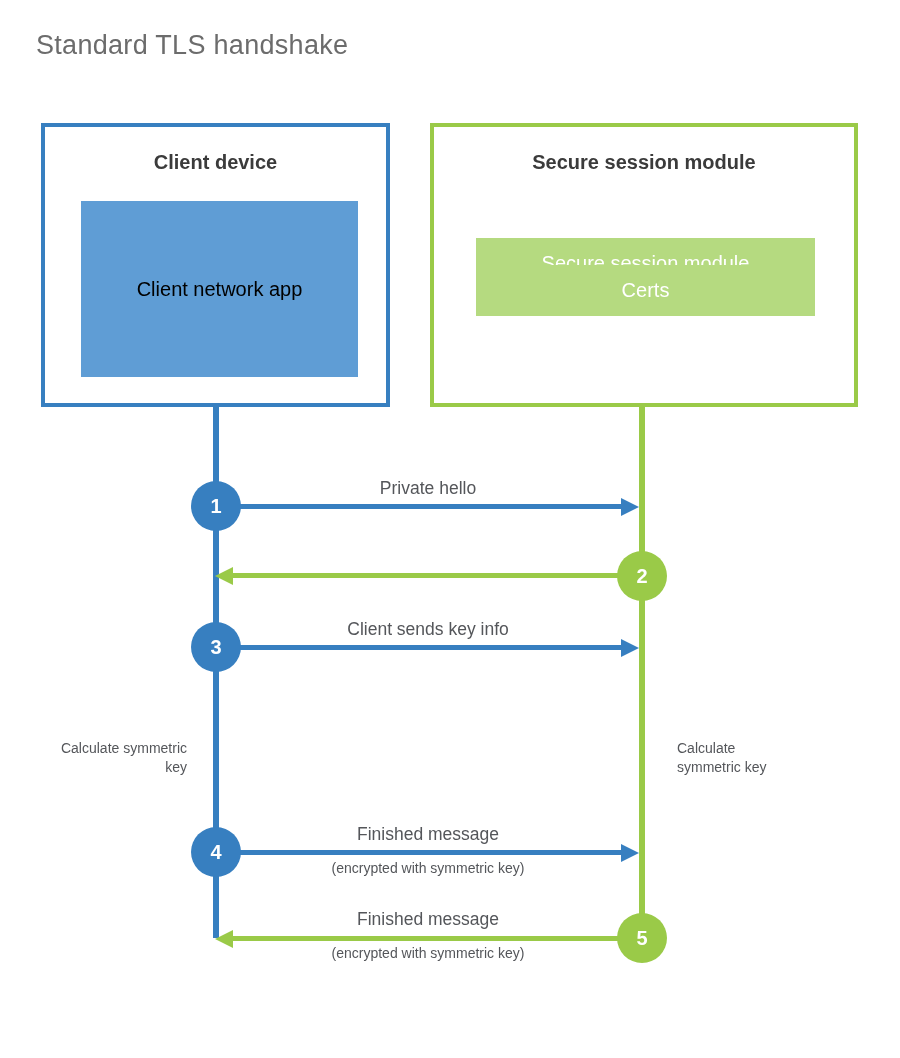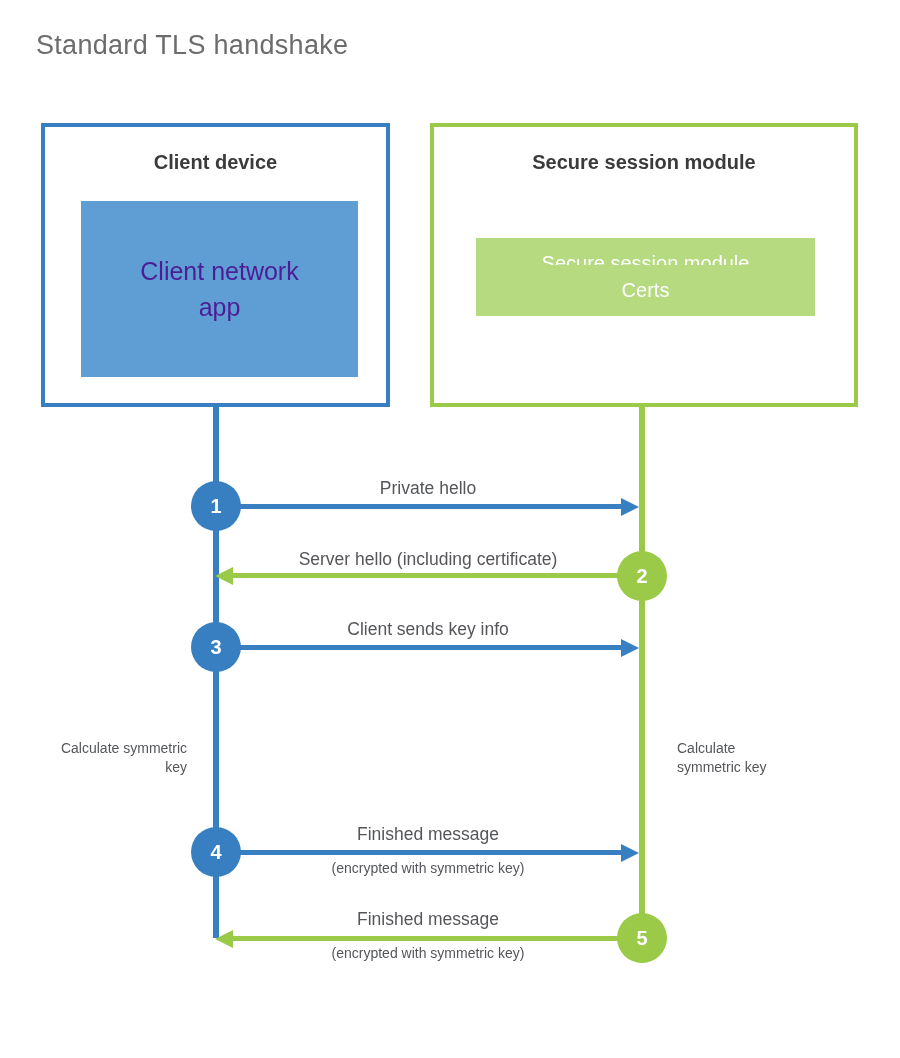--- a/index.html
+++ b/index.html
@@ -20,21 +20,21 @@
   .client-box{left:41px;width:349px;border:4px solid var(--blue);padding-left:48px;}
   .server-box{left:430px;width:428px;border:4px solid var(--green);}
   .box-title{
     position:absolute;left:0;right:0;top:24px;
     text-align:center;font-size:20px;font-weight:700;color:var(--text-dark);
   }
   .client-app{
     position:absolute;left:36px;top:74px;width:277px;height:176px;
     background:var(--blue-fill);
     display:flex;align-items:center;justify-content:center;text-align:center;
-    color:#4c1d95;font-size:25px;line-height:1.45;
+    color:#000000;font-size:20px;line-height:1.45;
   }
   .client-app span{display:block;max-width:170px;}
   .module-bar{
     position:absolute;left:42px;width:339px;height:51px;
     background:var(--green-fill);
     display:flex;align-items:center;justify-content:center;
     color:#ffffff;font-size:20px;
   }
   .module-1{top:72px;margin-top:39px;} .module-2{top:138px;} .module-3{top:200px;}
   
@@ -118,21 +118,20 @@
   <div class="step-circle blue c1">
     <span>1</span>
   </div>
   <div class="arrow blue right a1"></div>
   <div class="msg-label l1">Private hello</div>
 
   <div class="step-circle green c2">
     <span>2</span>
   </div>
   <div class="arrow green left a2"></div>
-  <div class="msg-label l2">Server hello (including certificate)</div>
 
   <div class="step-circle blue c3">
     <span>3</span>
   </div>
   <div class="arrow blue right a3"></div>
   <div class="msg-label l3">Client sends key info</div>
 
   <div class="annotation ann-calc-left">Calculate symmetric key</div>
   <div class="annotation ann-calc-right">Calculate symmetric key</div>
 

